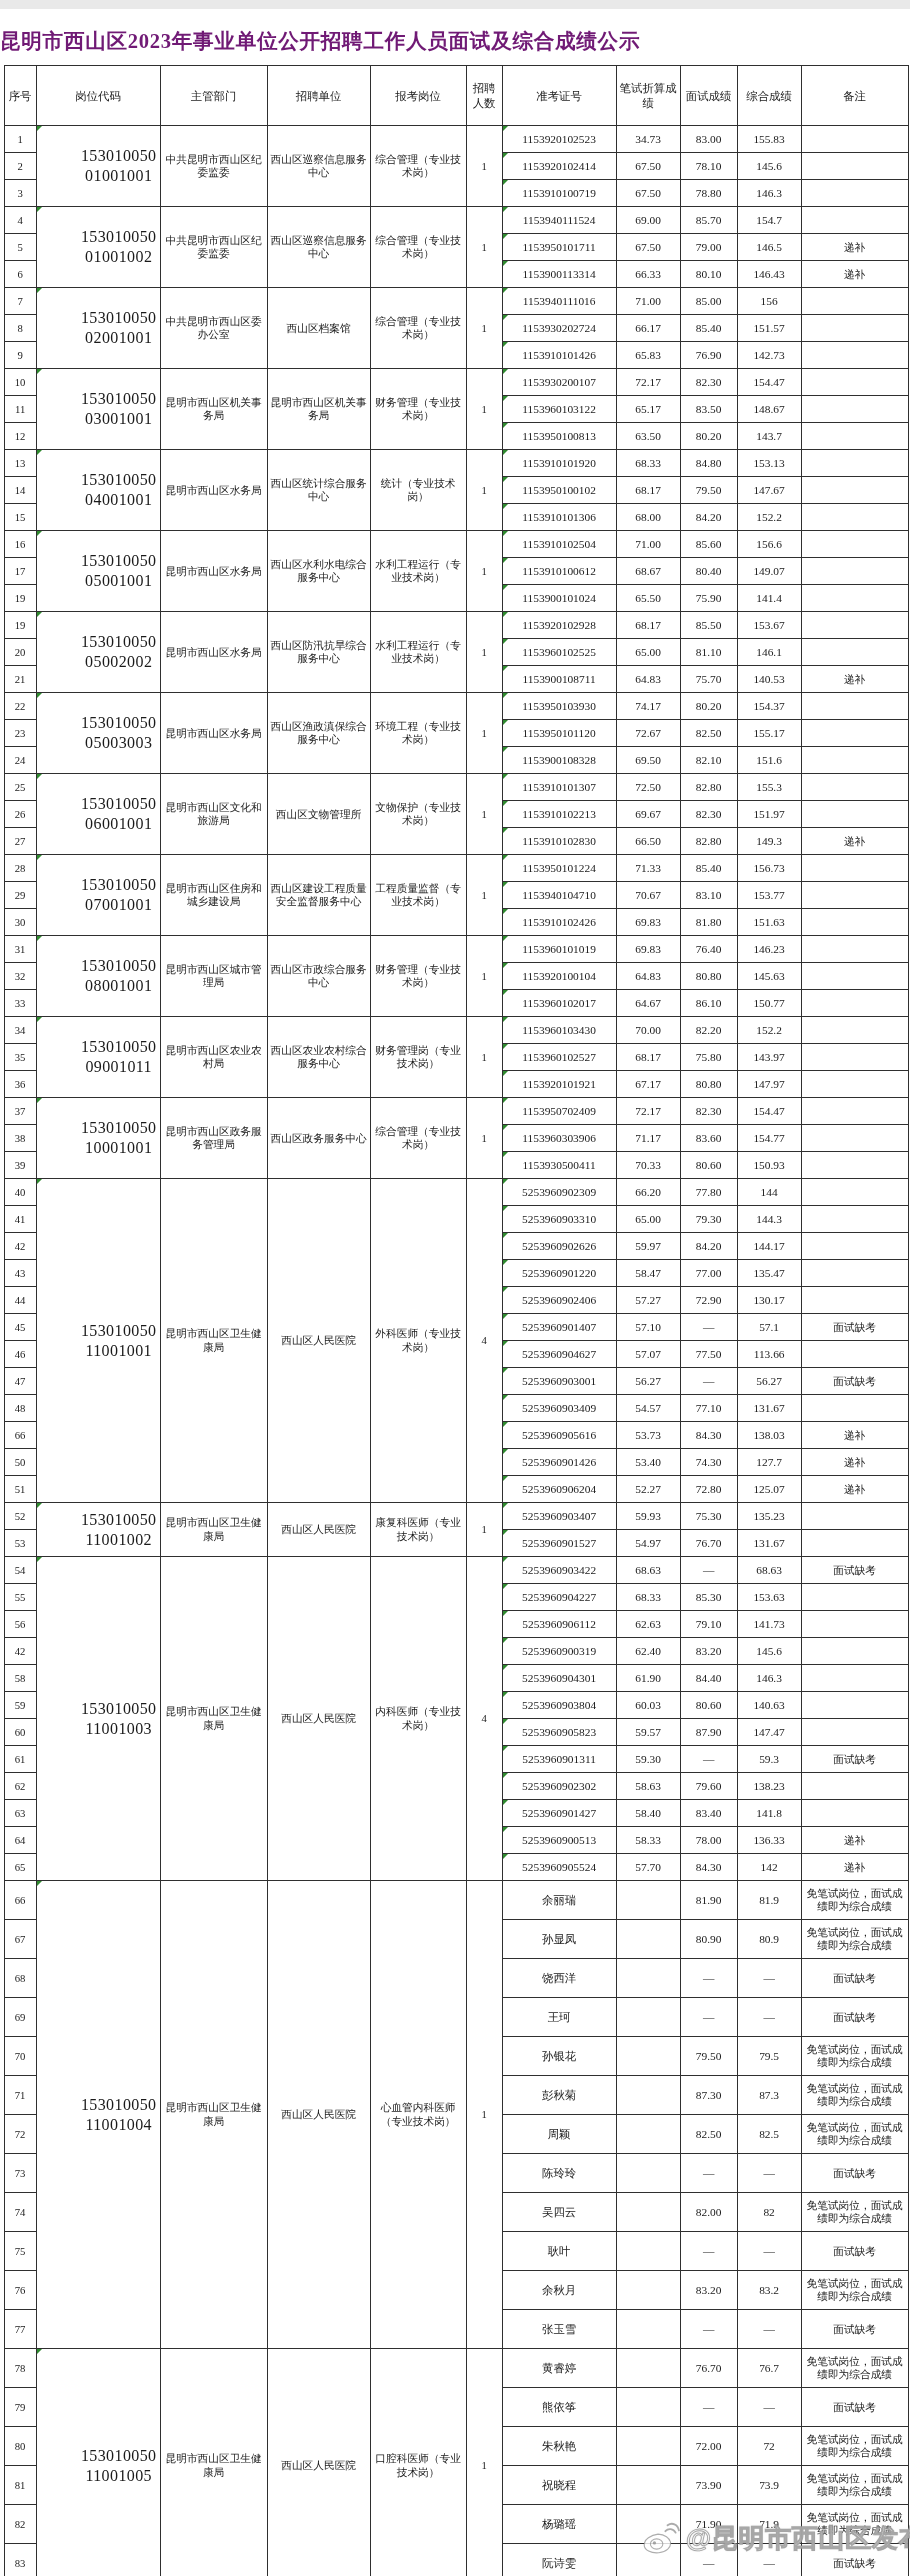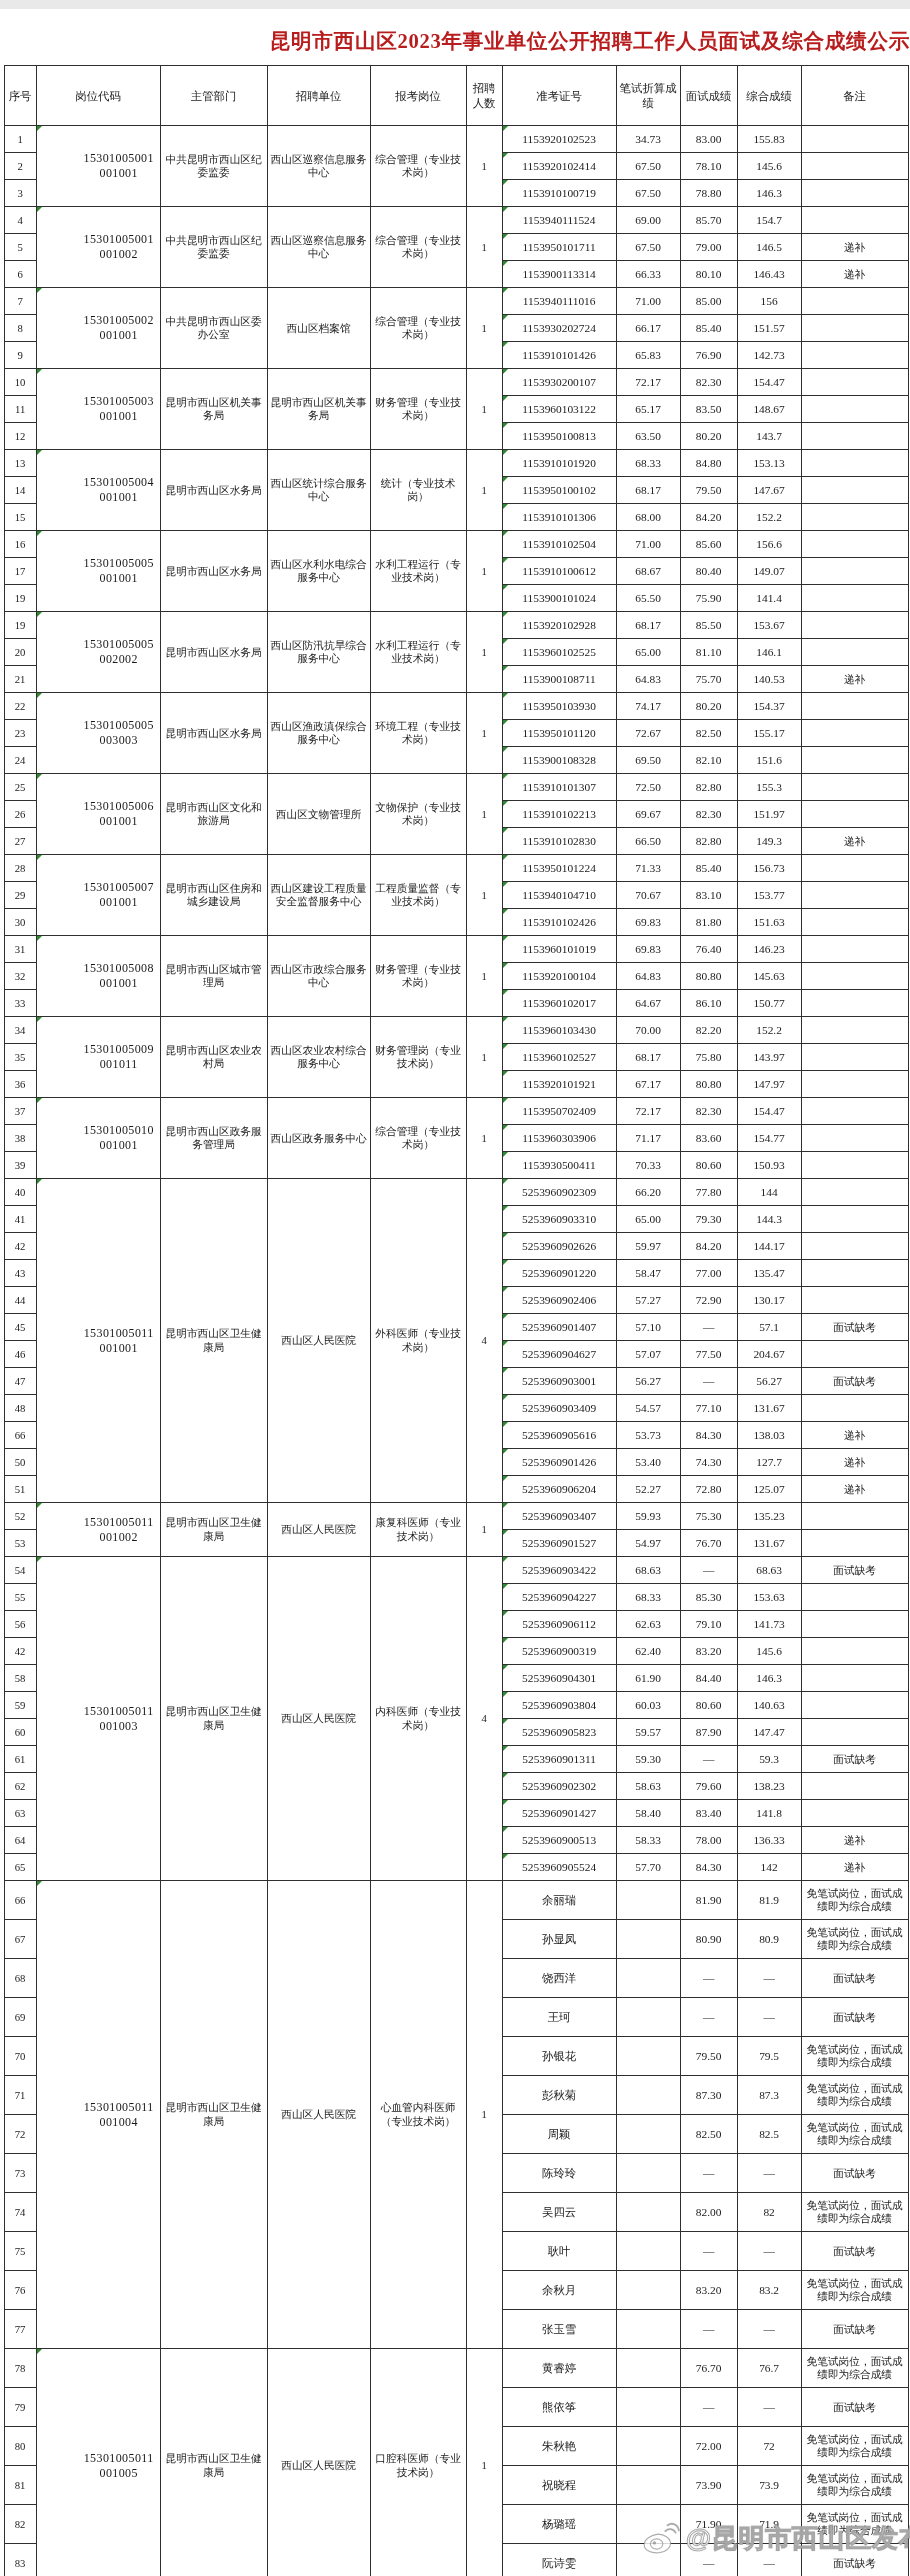--- a/index.html
+++ b/index.html
@@ -6,24 +6,24 @@
   body {
     width:910px; height:2576px;
     background:#ffffff;
     font-family:"Liberation Serif","DejaVu Serif",serif;
     color:#1a1a1a;
     position:relative;
     overflow:hidden;
   }
   .topbar { height:8.5px; width:100%; background:#e9e9e9; }
   .page-title {
-    text-align:right;
+    text-align:left;
     font-size:20.6px;
     font-weight:bold;
-    color:#b91c1c;
+    color:#701a75;
     padding:18px 0 10.7px 0;
     letter-spacing:0.7px;
   }
   table.results {
     border-collapse:collapse;
     table-layout:fixed;
     width:903px;
     margin-left:3.6px;
     border:1.4px solid #222;
   }
@@ -36,21 +36,21 @@
     line-height:1.25;
     word-break:break-all;
     position:relative;
     background:transparent;
   }
   thead tr { height:60px;margin-left:24px; }
   th { font-weight:normal; font-size:11.4px; }
   tr.std  { height:27px; }
   tr.tall { height:39px; }
   td.cell-ticket, td.cell-written, td.cell-interview, td.cell-total { font-size:11.4px; }
-  td.cell-code { font-size:12px; letter-spacing:0.4px;padding-left:44px; }
+  td.cell-code { font-size:16px; letter-spacing:0.4px;padding-left:44px; }
   td.cell-note { font-size:10.7px; padding:0.7px 4.3px; }
   tr.gstart td { border-top:1.4px solid #222; }
   .corner::before {
     content:"";
     position:absolute; top:0; left:0;
     width:0; height:0;
     border-top:5.7px solid #2f8a2f;
     border-right:5.7px solid transparent;
   }
   .watermark {
@@ -535,21 +535,21 @@
         <td class="cell-written">57.10</td>
         <td class="cell-interview">—</td>
         <td class="cell-total">57.1</td>
         <td class="cell-note">面试缺考</td>
       </tr>
       <tr class="std">
         <td class="cell-seq">46</td>
         <td class="cell-ticket corner">5253960904627</td>
         <td class="cell-written">57.07</td>
         <td class="cell-interview">77.50</td>
-        <td class="cell-total">204.67</td>
+        <td class="cell-total">113.66</td>
         <td class="cell-note"></td>
       </tr>
       <tr class="std">
         <td class="cell-seq">47</td>
         <td class="cell-ticket corner">5253960903001</td>
         <td class="cell-written">56.27</td>
         <td class="cell-interview">—</td>
         <td class="cell-total">56.27</td>
         <td class="cell-note">面试缺考</td>
       </tr>

